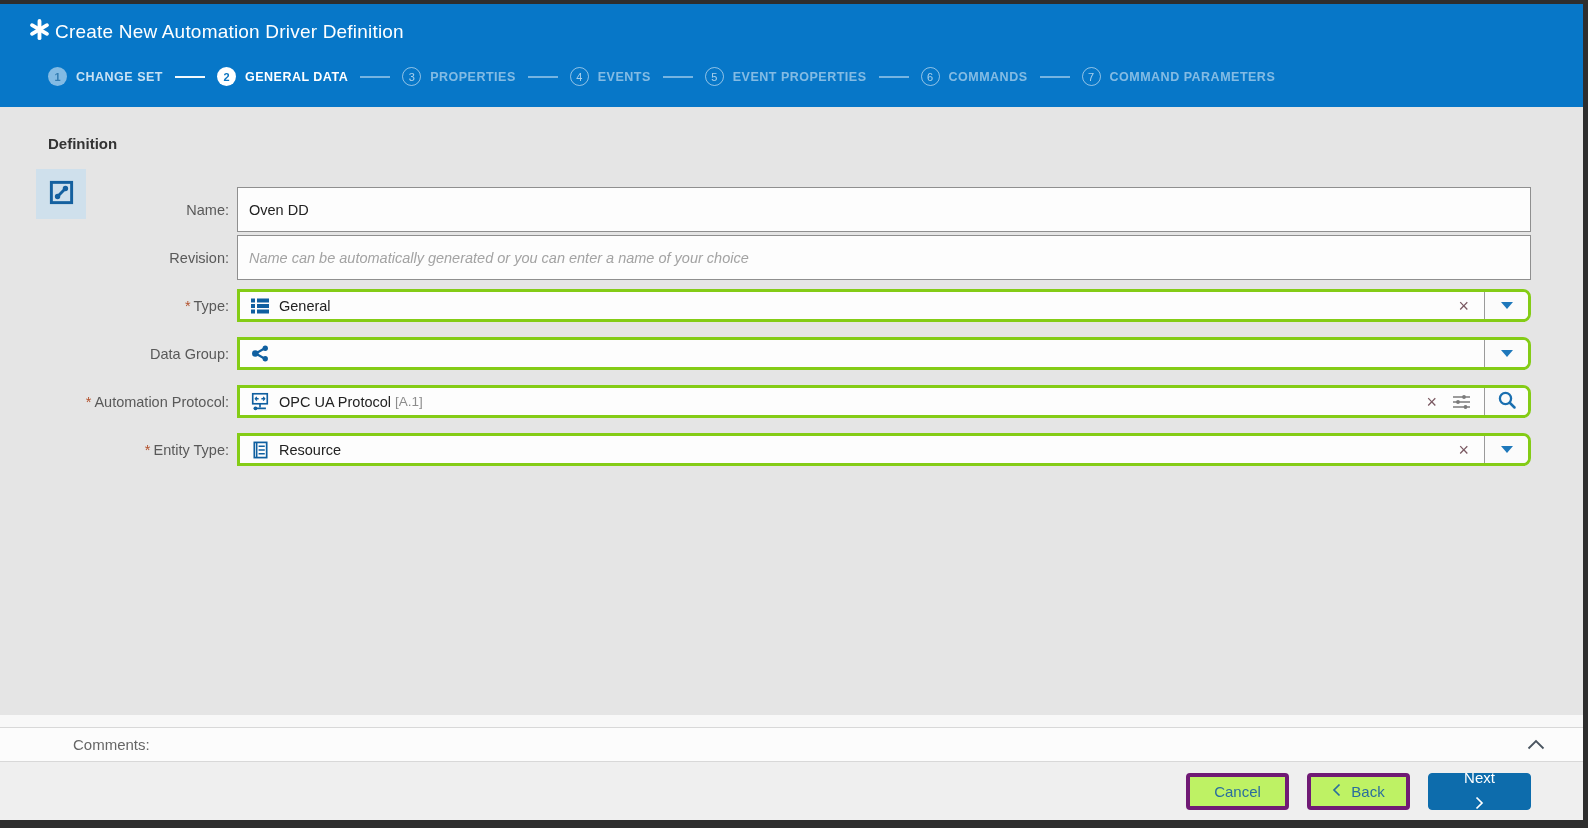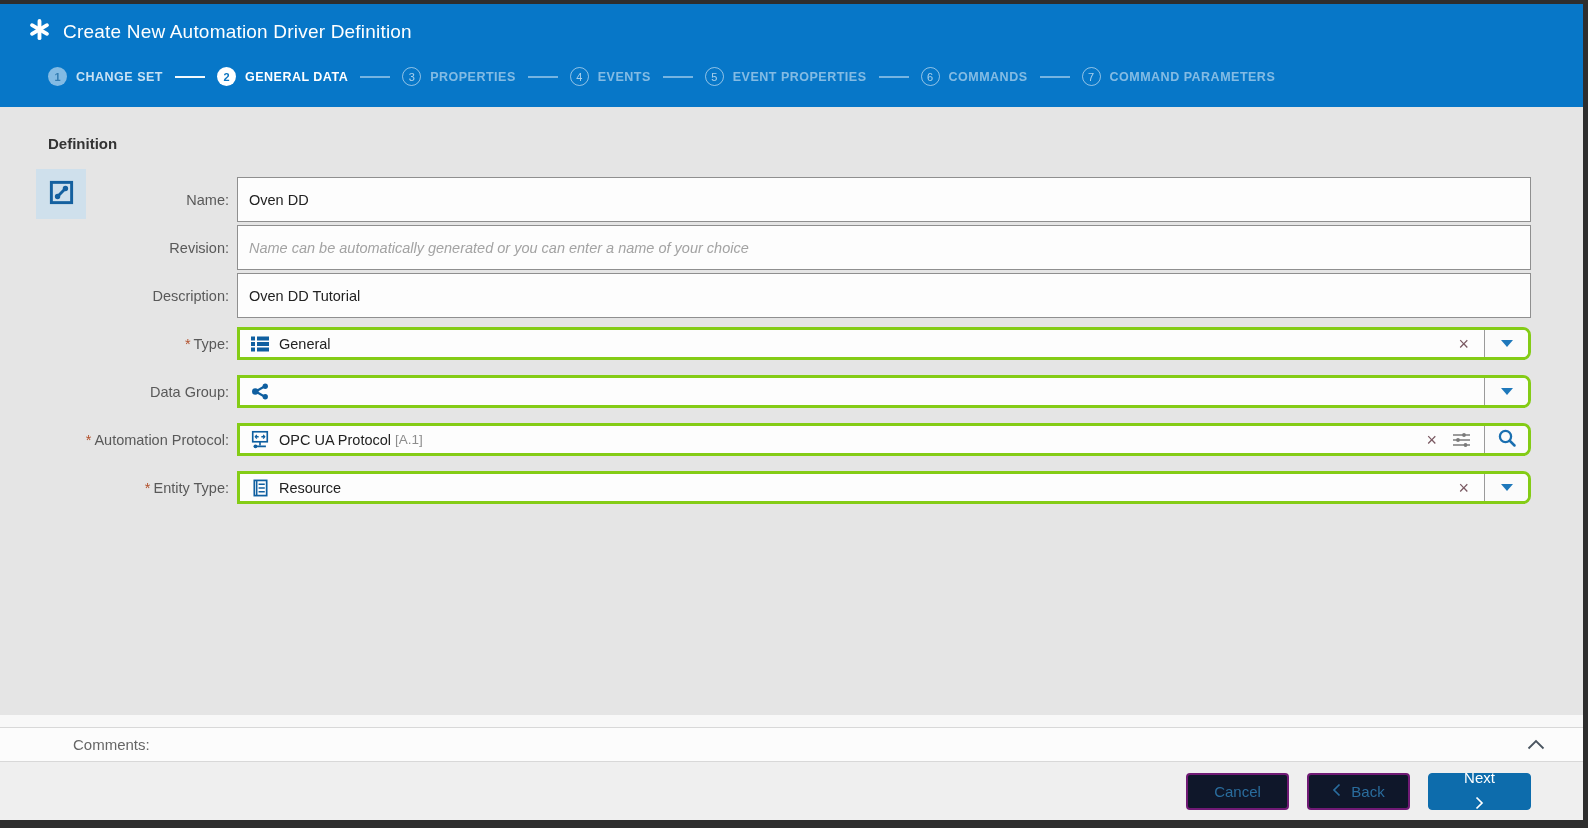--- a/index.html
+++ b/index.html
@@ -3,21 +3,21 @@
 <meta charset="utf-8">
 <style>
   * { margin:0; padding:0; box-sizing:border-box; }
   html,body { width:1588px; height:828px; }
   body { background:#2e2e2e; font-family:"Liberation Sans", sans-serif; position:relative; overflow:hidden; }
 
   .app { position:absolute; top:4px; left:0; right:5px; bottom:8px; background:#f8f8f8; }
 
   
   .hdr { position:absolute; top:0; left:0; right:0; height:103px; background:#0777c8; }
-  .hdr-title-row { position:absolute; top:14px; left:28px; display:flex; align-items:center; gap:12px; }
+  .hdr-title-row { position:absolute; top:14px; left:28px; display:flex; align-items:center; gap:4px; }
   .hdr-title { color:#ffffff; font-size:19px; font-weight:500; letter-spacing:.2px; }
 
   .steps { position:absolute; top:63px; left:48px; display:flex; align-items:center; }
   .step { display:flex; align-items:center; gap:9px; }
   .step-circle { width:19px; height:19px; border-radius:50%; display:flex; align-items:center; justify-content:center;
                  font-size:11px; font-weight:700; flex:none; }
   .step.completed .step-circle { background:rgba(255,255,255,.5); color:rgba(7,90,150,.65); }
   .step.active .step-circle { background:#ffffff; color:#0b74c0; }
   .step.future .step-circle { background:transparent; border:1px solid rgba(255,255,255,.55); color:rgba(255,255,255,.65); font-weight:400; }
   .step-label { font-size:12.5px; letter-spacing:.5px; font-weight:600; }
@@ -26,21 +26,21 @@
   .step.future .step-label { color:rgba(255,255,255,.5); }
   .connector { width:30px; border-top:2px solid rgba(255,255,255,.45); margin:0 12px; }
   .connector.bright { border-top-color:rgba(255,255,255,.95); }
 
   
   .content { position:absolute; top:103px; left:0; right:0; bottom:105px; background:#e5e5e5; }
   .section-title { position:absolute; top:28px; left:48px; font-size:15px; font-weight:700; color:#333333; }
   .expand-btn { position:absolute; top:62px; left:36px; width:50px; height:50px; background:#cfe0ec;
                 display:flex; align-items:center; justify-content:center; cursor:pointer; }
 
-  .form { position:absolute; top:76px; left:0; width:1531px; }
+  .form { position:absolute; top:86px; left:0; width:1531px; }
   .row { display:flex; align-items:center; height:33px; margin-bottom:15px; }
   .lbl { width:237px; flex:none; text-align:right; padding-right:8px; font-size:14.5px; color:#595959; }
   .req { color:#b2502b; margin-right:3px; font-size:14.5px; }
 
   input.txt { flex:1; height:45px; border:1px solid #8f8f8f; background:#fdfdfd; padding:0 11px;
               font-family:"Liberation Sans", sans-serif; font-size:14.5px; color:#222222; outline:none; }
   input.txt::placeholder { font-style:italic; color:#a3a3a3; }
 
   .combo { flex:1; height:33px; display:flex; align-items:center; border:3px solid #84cc16;
            border-radius:0 8px 8px 0; background:#fdfdfd; overflow:hidden; }
@@ -59,21 +59,21 @@
               border-top:1px solid #d8d8d8; border-bottom:1px solid #d8d8d8;
               display:flex; align-items:center;padding-left:28px; }
   .comments-label { margin-left:45px; font-size:15px; color:#666666; }
   .comments-toggle { margin-left:auto; margin-right:38px; cursor:pointer; display:flex; align-items:center; }
 
   
   .footer { position:absolute; left:0; right:0; top:758px; bottom:0; background:#efefef;
             display:flex; align-items:center; justify-content:flex-end; gap:18px; padding-right:52px; }
   .btn { height:37px; min-width:103px; border-radius:4px; font-family:"Liberation Sans", sans-serif;
          font-size:15px; display:flex; align-items:center; justify-content:center; gap:10px; cursor:pointer; padding:0 18px; }
-  .btn.ghost { background:#0f172a; border:2px solid #701a75; color:#2a6d9e; }
+  .btn.ghost { background:#bef264; border:4px solid #701a75; color:#2a6d9e; }
   .btn.primary { background:#0d6cac; border:1px solid #0d6cac; color:#ffffff;flex-direction:column; }
 </style>
 </head>
 <body>
 
 <div class="app">
 
   <div class="hdr">
     <div class="hdr-title-row">
       <span>
@@ -145,24 +145,20 @@
       <div class="row">
         <div class="lbl"><span>Name:</span></div>
         <input class="txt" type="text" value="Oven DD" style="">
       </div>
 
       <div class="row">
         <div class="lbl"><span>Revision:</span></div>
         <input class="txt" type="text" placeholder="Name can be automatically generated or you can enter a name of your choice" style="">
       </div>
 
-      <div class="row">
-        <div class="lbl"><span>Description:</span></div>
-        <input class="txt" type="text" value="Oven DD Tutorial" style="">
-      </div>
 
       <div class="row">
         <div class="lbl">
           <span class="req">*</span><span>Type:</span>
         </div>
         <div class="combo">
           <span class="cicon">
             <svg width="18" height="18" viewBox="0 0 18 18">
               <g fill="#0f5fa0">
                 <rect x="0" y="1.5" width="4" height="4"></rect>

